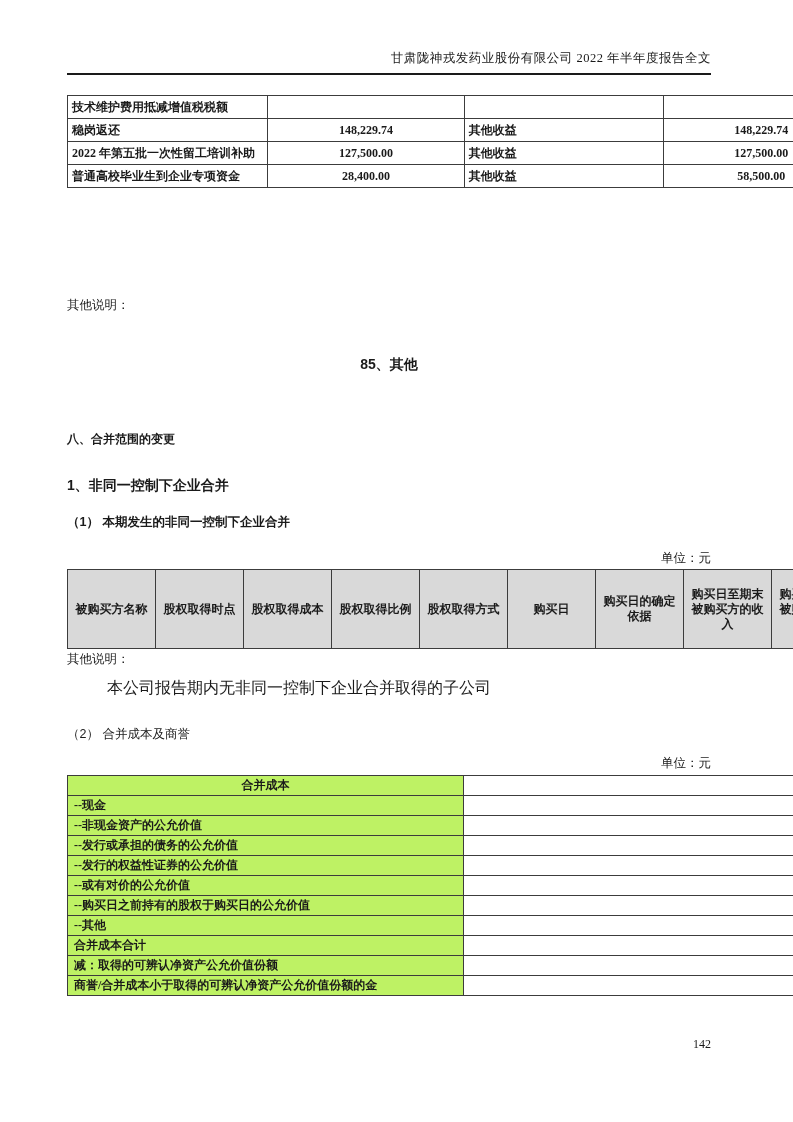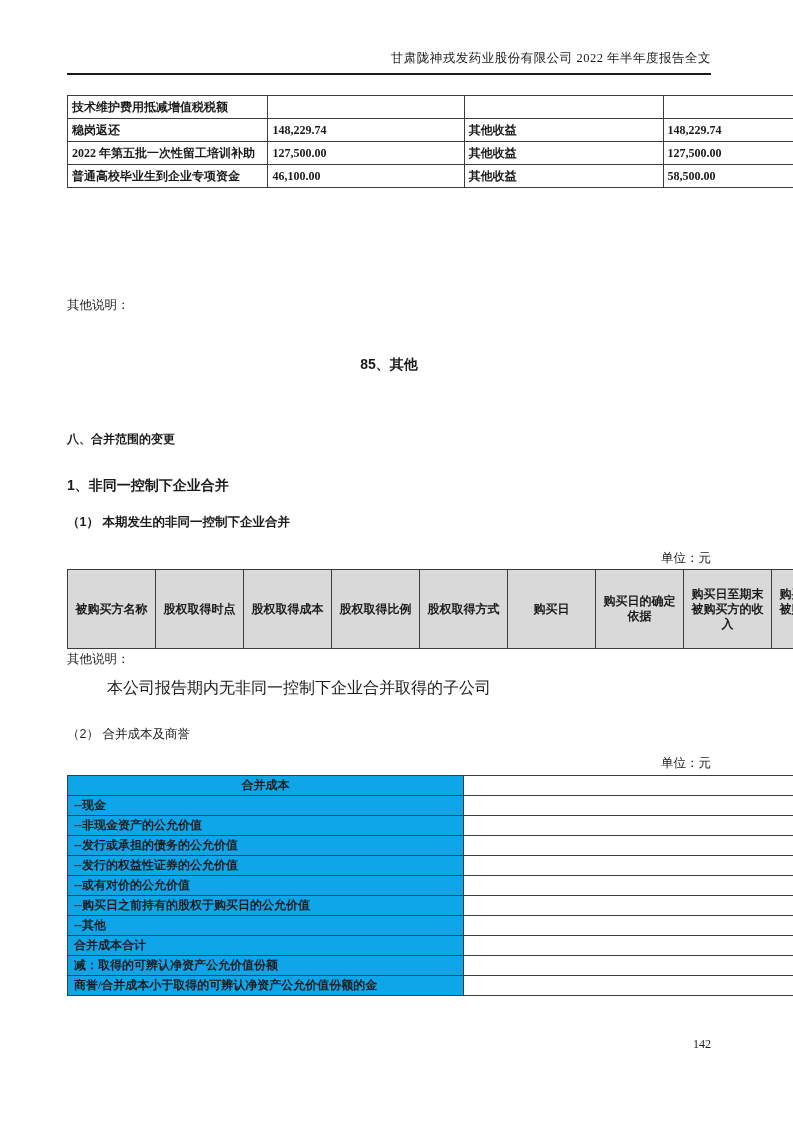--- a/index.html
+++ b/index.html
@@ -29,22 +29,22 @@
   table { border-collapse: collapse; table-layout: fixed; width: 100%; }
   td, th {
     border: 1px solid #3c3c3c;
     font-size: 12px;
     line-height: 15px;
     padding: 2px 4px;
     vertical-align: middle;
     font-weight: bold;
     word-break: break-all;
   }
-  .num { text-align: left; }
-  .shaded { background: #0ea5e9; margin-top: 25px; }
+  .num { text-align: center; }
+  .shaded { background: #bef264; margin-top: 25px; }
 
   .subsidy-table { top: 95px; }
   .subsidy-table td { height: 18px; }
 
   .merger-table { top: 569px; }
   .merger-table th {
     background: #d9d9d9;
     text-align: center;
     height: 74px;
     padding: 2px 7px;
@@ -106,21 +106,21 @@
         <td class="num">148,229.74</td>
       </tr>
       <tr>
         <td>2022 年第五批一次性留工培训补助</td>
         <td class="num">127,500.00</td>
         <td>其他收益</td>
         <td class="num">127,500.00</td>
       </tr>
       <tr>
         <td>普通高校毕业生到企业专项资金</td>
-        <td class="num">46,100.00</td>
+        <td class="num">28,400.00</td>
         <td>其他收益</td>
         <td class="num">58,500.00</td>
       </tr>
     </tbody>
   </table>
 
 
 
   <div class="abs note-label-1">其他说明：</div>
 

